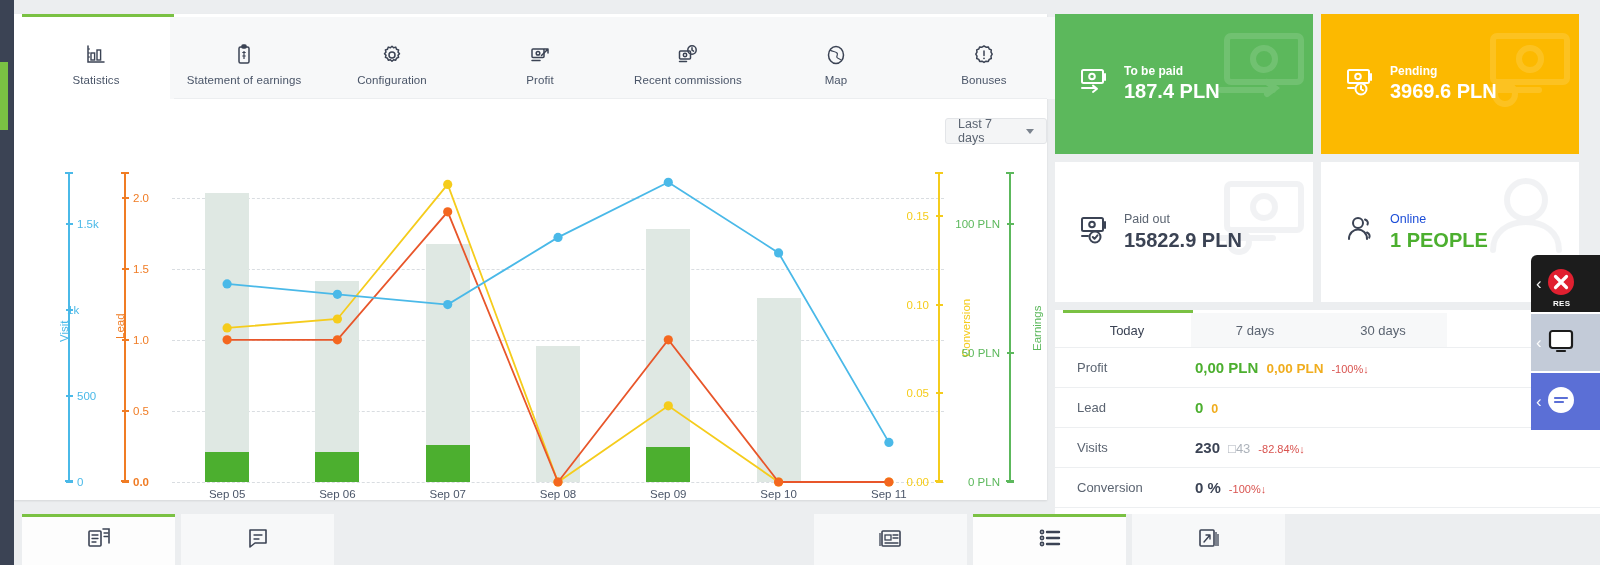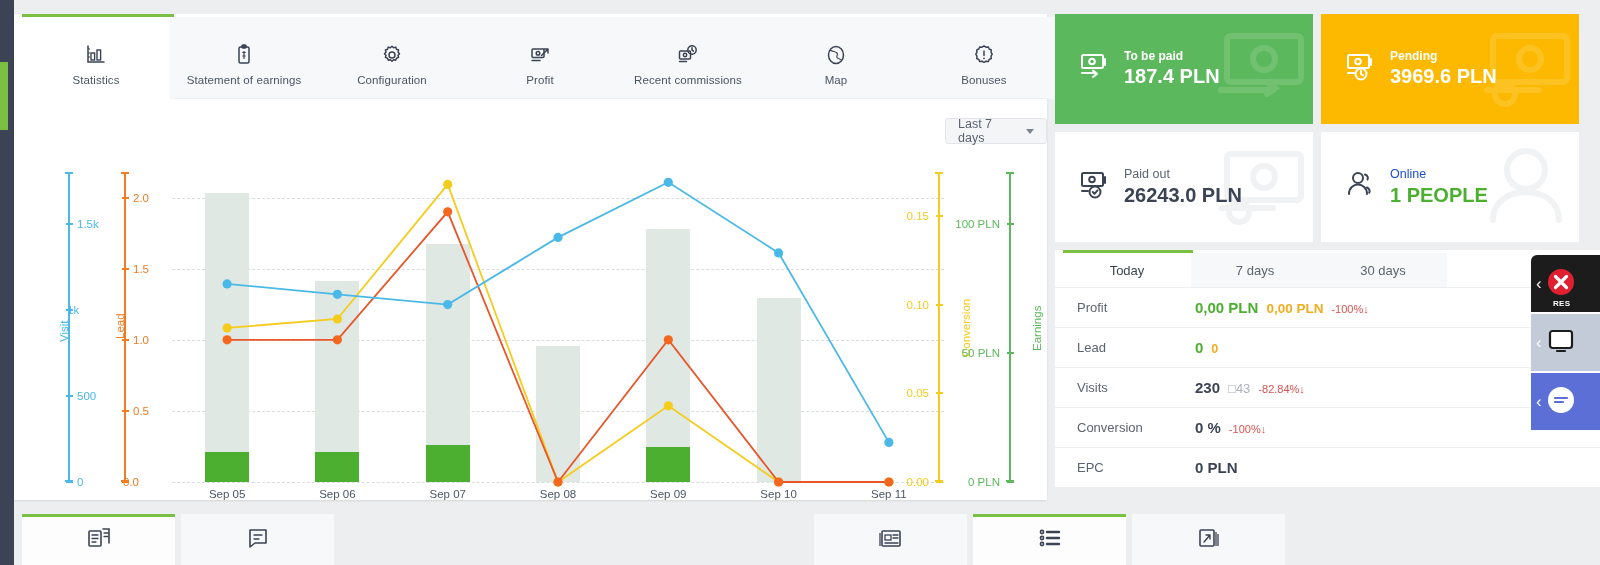--- a/index.html
+++ b/index.html
@@ -114,21 +114,21 @@
   }
 
   
   .right-col {
     position: absolute; left: 1055px; top: 14px; width: 545px;
   }
   .cards {
     display: flex; flex-wrap: wrap; gap: 0;
   }
   .card {
-    width: 258px; height: 110px; position: relative; overflow: hidden;
+    width: 258px; height: 140px; position: relative; overflow: hidden;
     display: flex; align-items: center; padding-left: 22px; gap: 13px;
   }
   .card.green { background: #5cb85c; margin-right: 8px; }
   .card.amber { background: #fcb900; }
   .card.white1 { background: #ffffff; margin-right: 8px; margin-top: 8px; }
   .card.white2 { background: #ffffff; margin-top: 8px; }
   .card-ghost {
     position: absolute; right: -12px; top: 10px; opacity: .13;
   }
   .card-text { position: relative; z-index: 2; }
@@ -344,21 +344,21 @@
         <div class="tickmark" style="left: 34px; top: 149.778px; background: rgb(74, 185, 232);"></div>
         <div class="tick" style="color: rgb(74, 185, 232); top: 149.778px; left: 35px;">1k</div>
         <div class="tickmark" style="left: 34px; top: 63.6667px; background: rgb(74, 185, 232);"></div>
         <div class="tick" style="color: rgb(74, 185, 232); top: 63.6667px; left: 45px;">1.5k</div>
         <div class="axis-title" style="color: rgb(74, 185, 232); left: 26px; top: 182px;">Visit</div>
         <div class="axis" style="left: 92px; top: 12px; height: 310px; background: rgb(240, 124, 36);">
           <div class="axis-cap-t" style="top: 0px; background: rgb(240, 124, 36);"></div>
           <div class="axis-cap-b" style="bottom: 0px; background: rgb(240, 124, 36);"></div>
         </div>
         <div class="tickmark" style="left: 90px; top: 322px; background: rgb(240, 124, 36);"></div>
-        <div class="tick" style="color: rgb(240, 124, 36); top: 322px; left: 91px;">0.0</div>
+        <div class="tick" style="color: rgb(240, 124, 36); top: 322px; left: 101px; font-weight: bold;">0.0</div>
         <div class="tickmark" style="left: 90px; top: 250.899px; background: rgb(240, 124, 36);"></div>
         <div class="tick" style="color: rgb(240, 124, 36); top: 250.899px; left: 101px;">0.5</div>
         <div class="tickmark" style="left: 90px; top: 179.798px; background: rgb(240, 124, 36);"></div>
         <div class="tick" style="color: rgb(240, 124, 36); top: 179.798px; left: 101px;">1.0</div>
         <div class="tickmark" style="left: 90px; top: 108.697px; background: rgb(240, 124, 36);"></div>
         <div class="tick" style="color: rgb(240, 124, 36); top: 108.697px; left: 101px;">1.5</div>
         <div class="tickmark" style="left: 90px; top: 37.5963px; background: rgb(240, 124, 36);"></div>
         <div class="tick" style="color: rgb(240, 124, 36); top: 37.5963px; left: 101px;">2.0</div>
         <div class="axis-title" style="color: rgb(240, 124, 36); left: 82px; top: 179px;">Lead</div>
         <div class="axis" style="left: 906px; top: 12px; height: 310px; background: rgb(245, 204, 28);">
@@ -481,21 +481,21 @@
           <rect x="5" y="5" width="21" height="13" rx="1.5"></rect>
           <circle cx="15" cy="11.5" r="2.8"></circle>
           <path d="M5 23 h6" stroke-linecap="round"></path>
           <circle cx="18" cy="24" r="5.5"></circle>
           <path d="M15.8 24 l1.7 1.8 3 -3.4" stroke-linecap="round" stroke-linejoin="round"></path>
           <path d="M28 9 v6" stroke-linecap="round"></path>
         </svg>
       </span>
       <div class="card-text">
         <div class="card-title">Paid out</div>
-        <div class="card-value">26243.0 PLN</div>
+        <div class="card-value">15822.9 PLN</div>
       </div>
     </div>
 
     <div class="card white2">
       <span class="card-ghost">
         <svg width="120" height="86" viewBox="0 0 120 86" fill="none" stroke="#9aa3ae" stroke-width="6">
           <circle cx="55" cy="28" r="19"></circle>
           <path d="M22 78 c0-18 15-28 33-28 c18 0 33 10 33 28" stroke-linecap="round"></path>
         </svg>
       </span>

